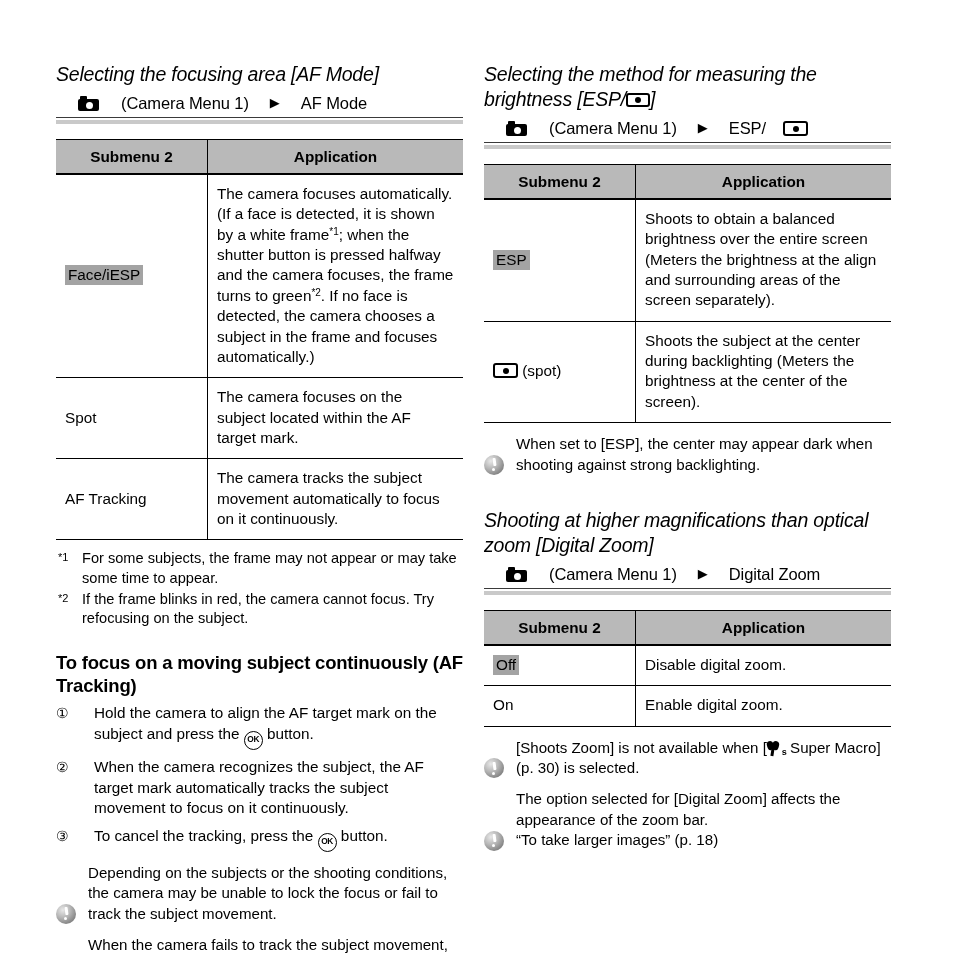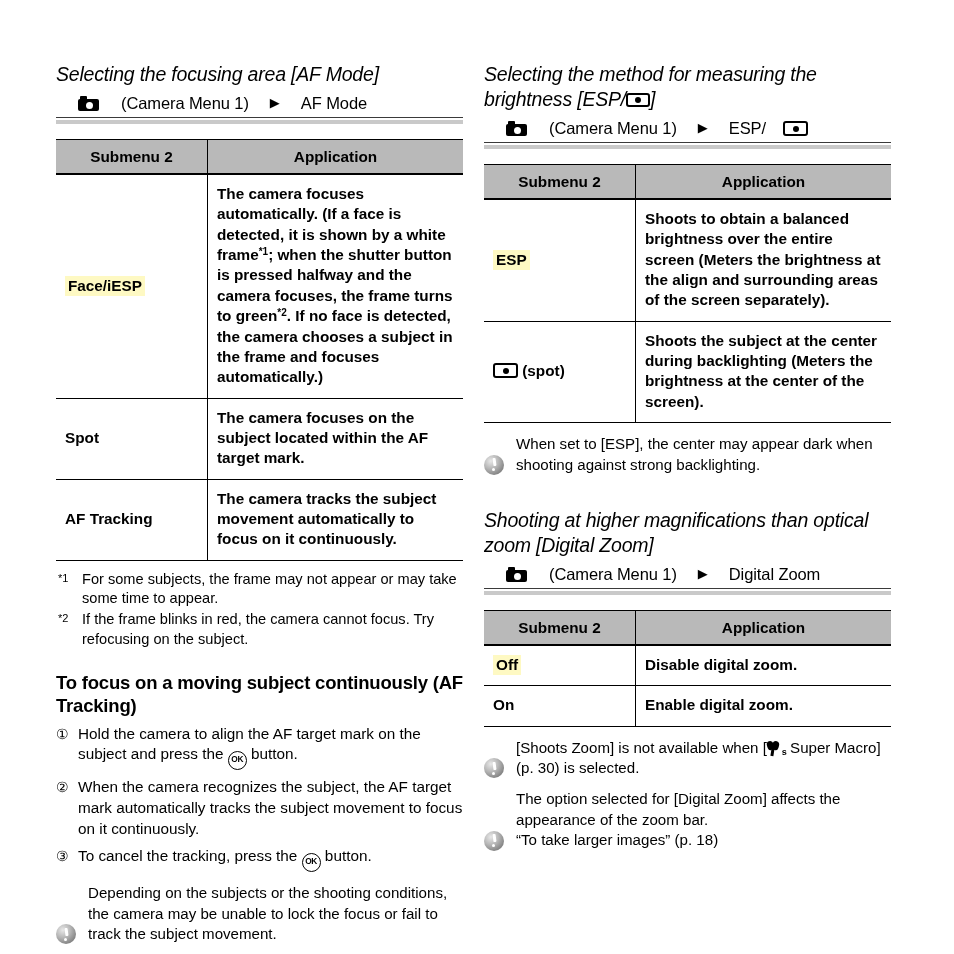--- a/index.html
+++ b/index.html
@@ -167,30 +167,29 @@
     text-align: center;
     padding: 7px 4px 6px;
     border-top: 1.5px solid #000;
     border-bottom: 2px solid #000;
   }
   table.spec th.c1 { border-right: 1.2px solid #000; }
   table.spec td {
     vertical-align: middle;
     padding: 9px 9px 10px;
     border-bottom: 1.2px solid #000;
-    font-weight: bold;
   }
   table.spec td.c1 {
     border-right: 1.2px solid #000;
     width: 133px;
     padding-left: 9px;
   }
   table.spec tr:last-child td { border-bottom: 1.5px solid #000; }
   .hl {
-    background: #fef9c3;
+    background: #a3a3a3;
     padding: 1px 3px 2px;
   }
 
   .tbl-compact td { padding: 5px 9px 6px; }
 
   
   .footnotes {
     margin-top: 9px;
     font-size: 14.6px;
     line-height: 1.35;
@@ -222,21 +221,21 @@
   .steps { font-size: 15.3px; line-height: 1.35; }
   .step {
     display: flex;
     margin-bottom: 7px;
   }
   .step-num {
     flex: 0 0 22px;
     font-size: 14px;
     line-height: 1.45;
   }
-  .step-body { flex: 1; }
+  .step-body { flex: 1; margin-left: 16px; }
 
   .ok-icon {
     display: inline-block;
     width: 17px; height: 17px;
     border: 1.4px solid #000;
     border-radius: 50%;
     font-size: 8.3px;
     font-weight: bold;
     line-height: 15px;
     text-align: center;

